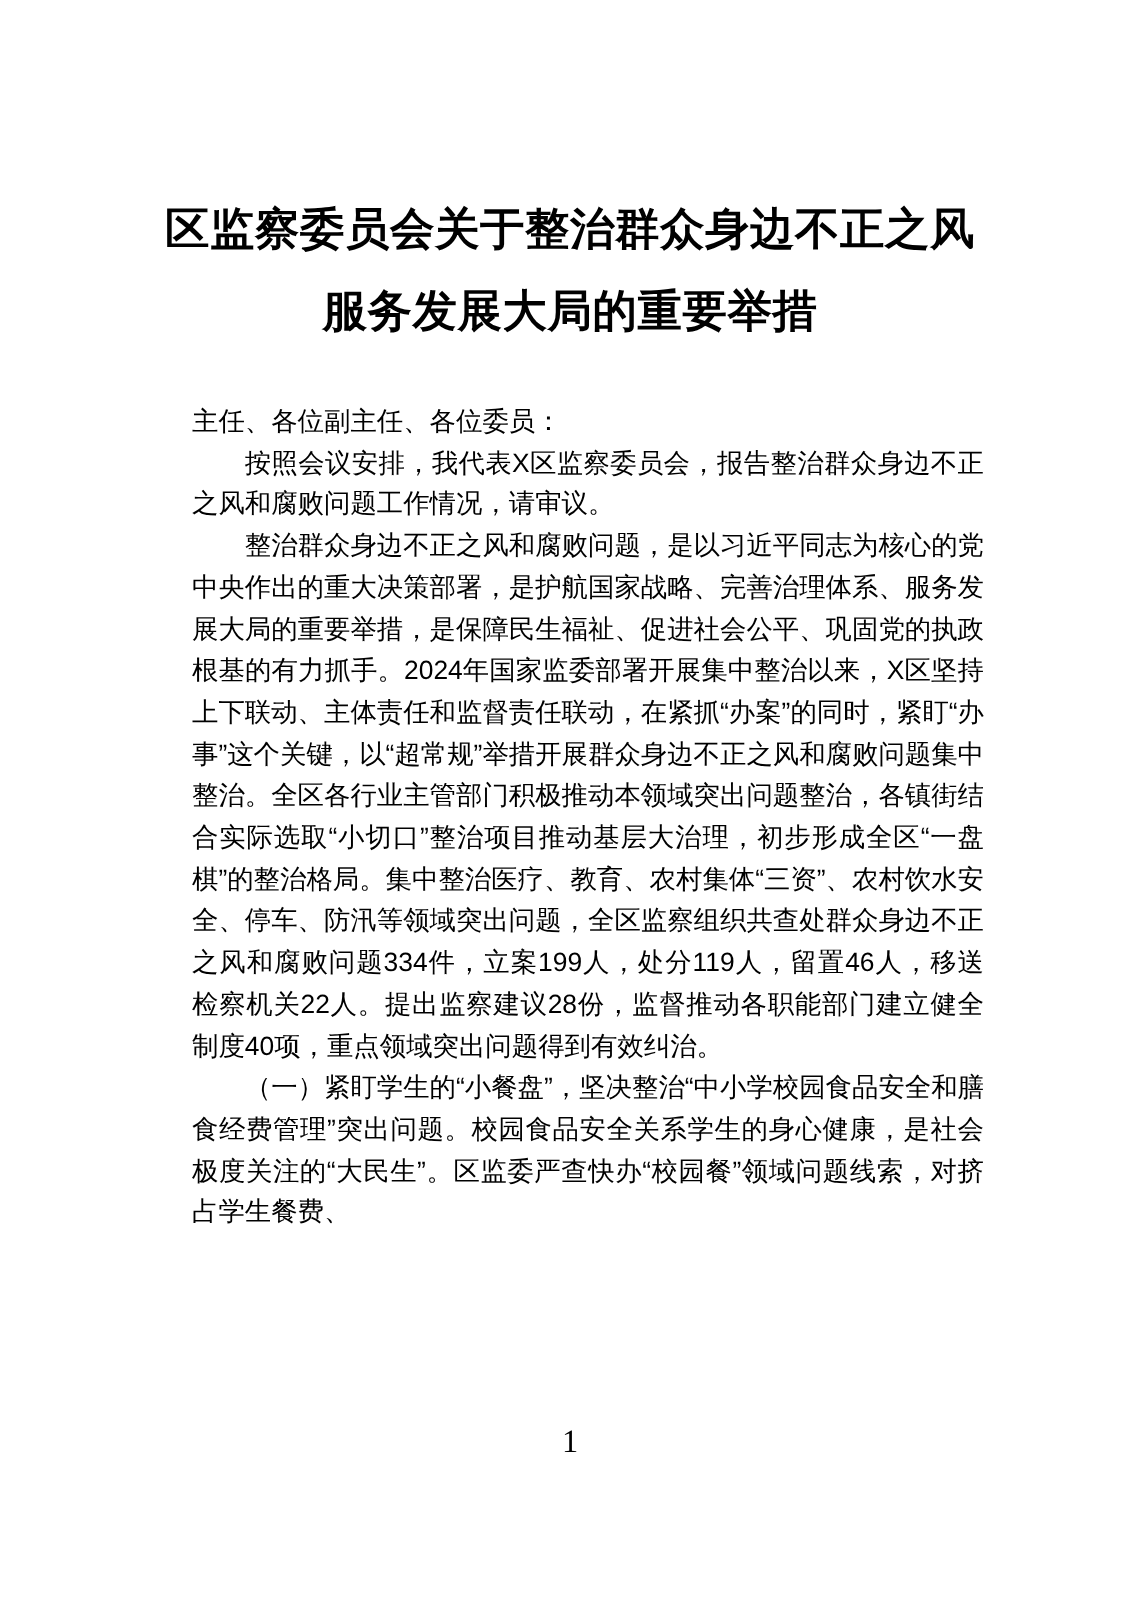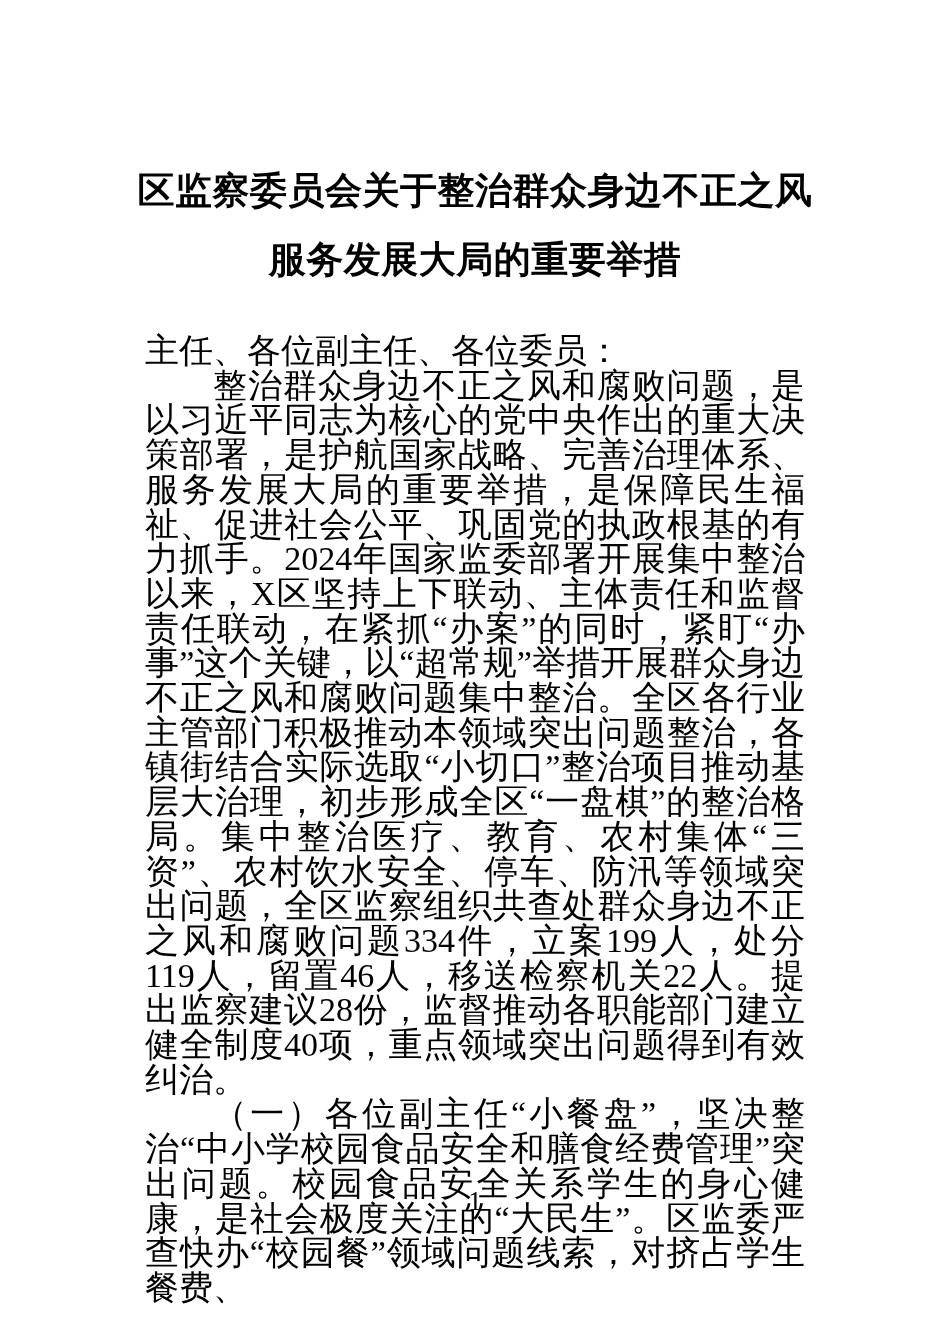--- a/index.html
+++ b/index.html
@@ -25,24 +25,24 @@
     font-family: "Liberation Sans", "DejaVu Sans", sans-serif;
     font-weight: 700;
     font-size: 37px;
     line-height: 69px;
     letter-spacing: 0.5px;
     color: #000000;
   }
   .doc-body {
     position: absolute;
     top: 334px;
-    left: 145px;
+    left: 160px;
     width: 660px;
-    font-family: Liberation Serif, serif;
-    font-size: 34px;
+    font-family: Liberation Sans, sans-serif;
+    font-size: 22px;
     line-height: 34.7px;
     text-align: justify;
     color: #000000;
   }
   .doc-body p {
     margin: 0;
     padding: 0;
   }
   .para-indent {
     text-indent: 2em;
@@ -67,19 +67,20 @@
 
 <div class="page">
 
   <div class="doc-title">
     <div>区监察委员会关于整治群众身边不正之风</div>
     <div>服务发展大局的重要举措</div>
   </div>
 
   <div class="doc-body">
     <p class="para-salutation">主任、各位副主任、各位委员：</p>
+    <p class="para-indent">按照会议安排，我代表X区监察委员会，报告整治群众身边不正之风和腐败问题工作情况，请审议。</p>
     <p class="para-indent">整治群众身边不正之风和腐败问题，是以习近平同志为核心的党中央作出的重大决策部署，是护航国家战略、完善治理体系、服务发展大局的重要举措，是保障民生福祉、促进社会公平、巩固党的执政根基的有力抓手。2024年国家监委部署开展集中整治以来，X区坚持上下联动、主体责任和监督责任联动，在紧抓“办案”的同时，紧盯“办事”这个关键，以“超常规”举措开展群众身边不正之风和腐败问题集中整治。全区各行业主管部门积极推动本领域突出问题整治，各镇街结合实际选取“小切口”整治项目推动基层大治理，初步形成全区“一盘棋”的整治格局。集中整治医疗、教育、农村集体“三资”、农村饮水安全、停车、防汛等领域突出问题，全区监察组织共查处群众身边不正之风和腐败问题334件，立案199人，处分119人，留置46人，移送检察机关22人。提出监察建议28份，监督推动各职能部门建立健全制度40项，重点领域突出问题得到有效纠治。</p>
-    <p class="para-indent">（一）各位副主任“小餐盘”，坚决整治“中小学校园食品安全和膳食经费管理”突出问题。校园食品安全关系学生的身心健康，是社会极度关注的“大民生”。区监委严查快办“校园餐”领域问题线索，对挤占学生餐费、</p>
+    <p class="para-indent">（一）紧盯学生的“小餐盘”，坚决整治“中小学校园食品安全和膳食经费管理”突出问题。校园食品安全关系学生的身心健康，是社会极度关注的“大民生”。区监委严查快办“校园餐”领域问题线索，对挤占学生餐费、</p>
   </div>
 
   <div class="page-number">1</div>
 
 </div>
 
 </body></html>

